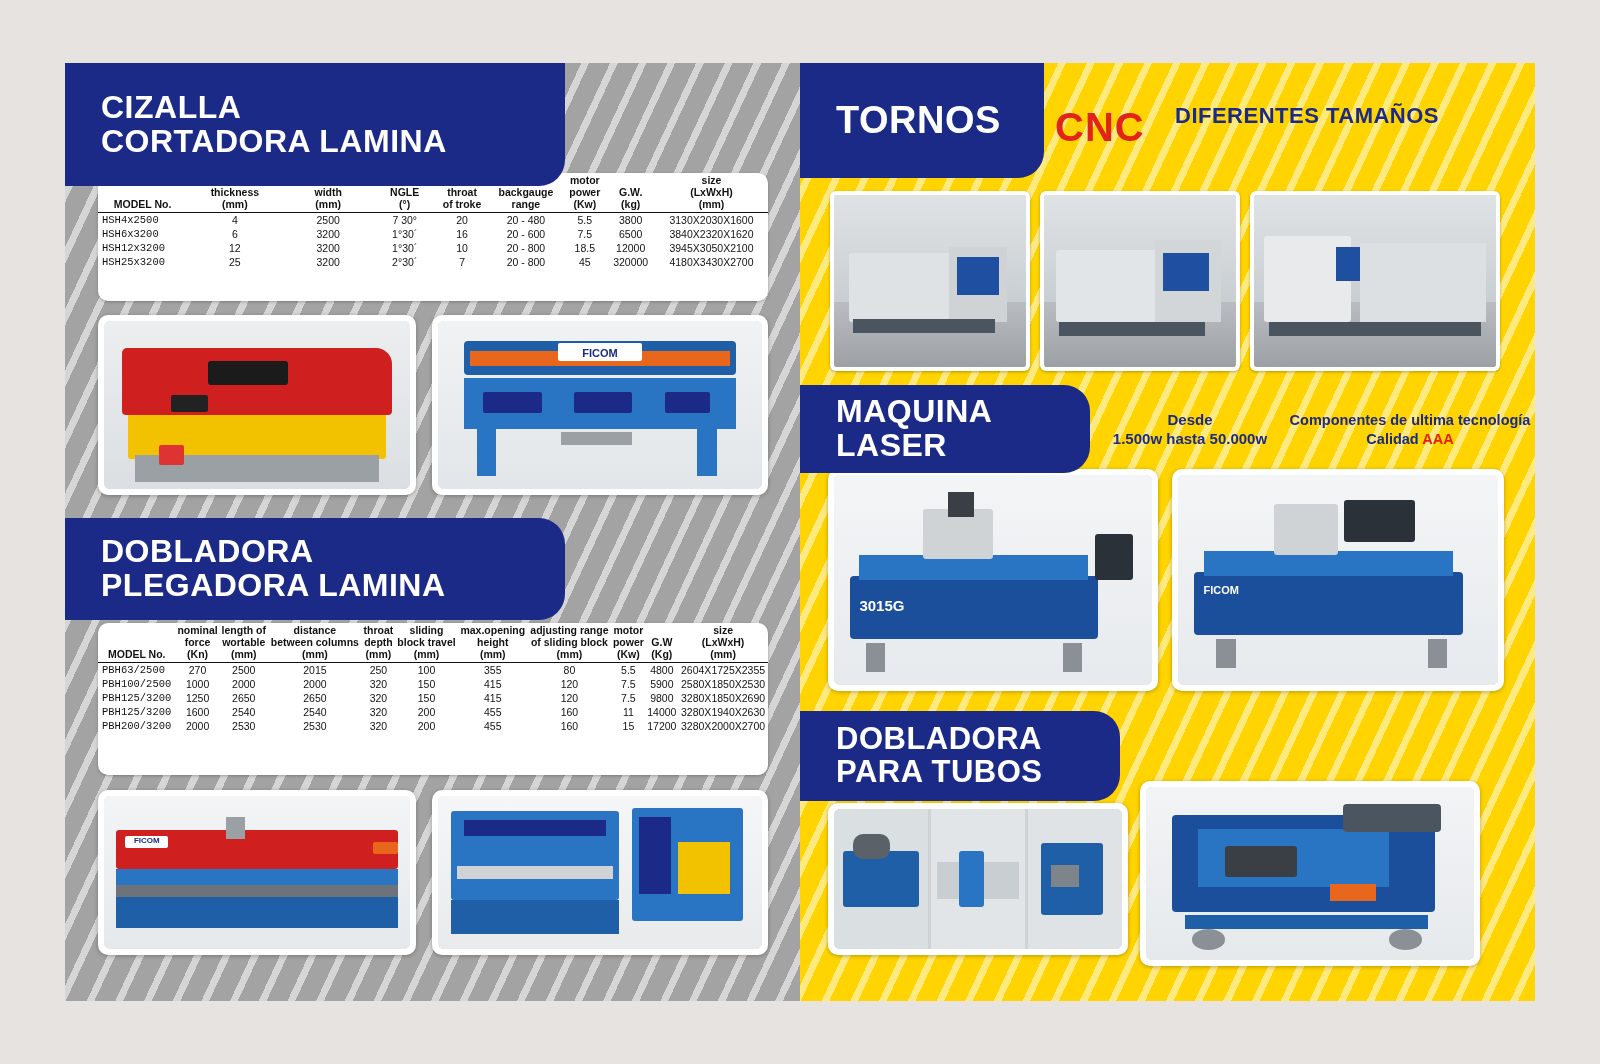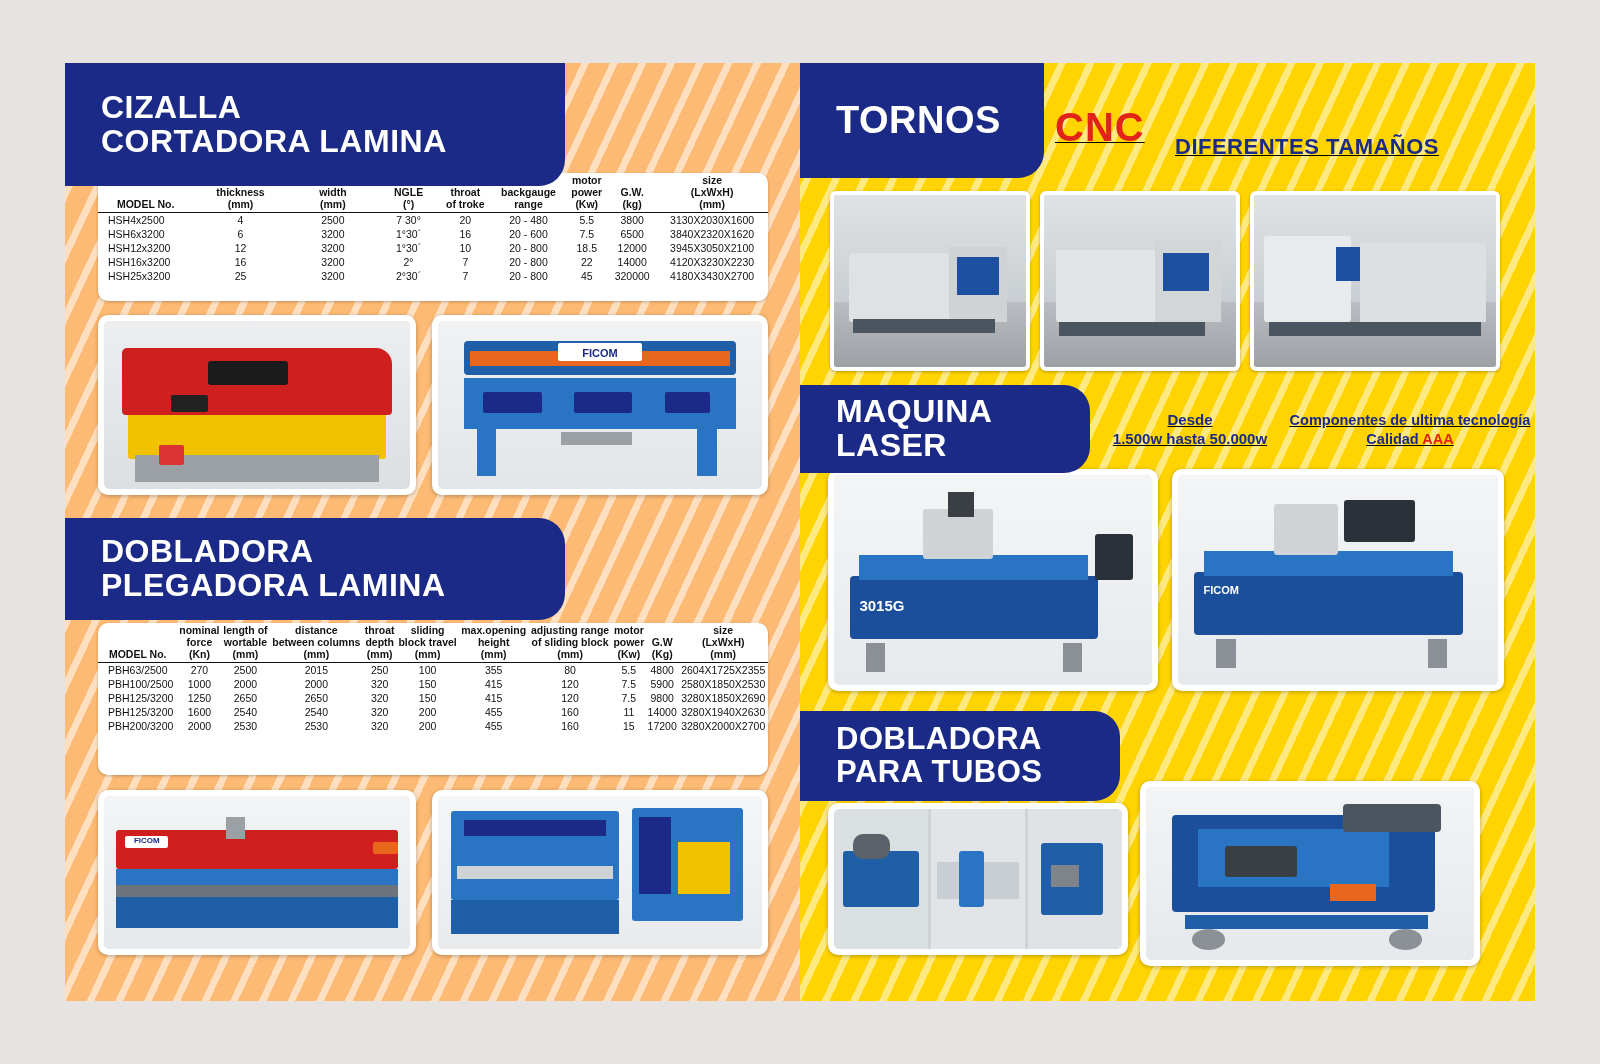--- a/index.html
+++ b/index.html
@@ -4,21 +4,21 @@
 <style>
   html,body{margin:0;padding:0;}
   body{
     width:1600px;height:1064px;
     background:#e6e3e0;
     font-family:"Liberation Sans", sans-serif;
     overflow:hidden;
   }
   .page{
     position:absolute;left:65px;top:63px;width:1470px;height:938px;
-    background:#fdba74;
+    background:#a3a3a3;
     overflow:hidden;
   }
   
   .stripes{
     position:absolute;inset:0;
     background:repeating-linear-gradient(115deg,
       rgba(255,255,255,.55) 0px, rgba(255,255,255,.55) 7px,
       rgba(255,255,255,0) 7px, rgba(255,255,255,0) 26px);
     pointer-events:none;
   }
@@ -47,39 +47,39 @@
   table{border-collapse:collapse;width:100%;}
   .spec th{
     font-size:10.5px;font-weight:bold;color:#111;
     padding:2px 1px;text-align:center;vertical-align:bottom;line-height:1.12;
   }
   .spec thead tr th{border-bottom:1.5px solid #111;}
   .spec td{
     font-size:10.5px;text-align:center;color:#111;padding:1px 1px;
     white-space:nowrap;
   }
-  .spec td:first-child{padding-left:10px;}
+  .spec td:first-child{padding-left:4px;font-family:Liberation Mono, monospace;}
   .spec .modelcol{text-align:left;padding-left:26px;}
 
   
   .photo{
     position:absolute;background:#fff;border-radius:10px;
     box-shadow:0 1px 4px rgba(0,0,0,.28);
     overflow:hidden;z-index:4;
   }
   .photo .inner{position:absolute;left:6px;top:6px;right:6px;bottom:6px;border-radius:6px;overflow:hidden;background:#cfd3d6;}
 
   
   .floor{position:absolute;left:0;right:0;bottom:0;height:38%;background:linear-gradient(#b9bcc0,#9da1a6);}
   .wall{position:absolute;left:0;right:0;top:0;height:62%;background:linear-gradient(#dfe3e6,#c9ced2);}
 
   .rc-photo{position:absolute;background:#fff;border-radius:6px;box-shadow:0 1px 3px rgba(0,0,0,.3);overflow:hidden;}
   .rc-photo .pi{position:absolute;left:4px;top:4px;right:4px;bottom:4px;overflow:hidden;border-radius:3px;background:#b7bcc0;}
 
-  .sub-right{position:absolute;z-index:6;text-decoration:underline;}
+  .sub-right{position:absolute;z-index:6;}
   .desde{font-size:15px;font-weight:bold;color:#1b2a86;text-align:center;line-height:1.25;}
   .comp{font-size:14.5px;font-weight:bold;color:#1b2a86;text-align:center;line-height:1.3;}
   .red{color:#e2231a;}
 
   .cnc{font-size:40px;font-weight:bold;color:#e2231a;letter-spacing:1px;}
   .difer{font-size:22px;font-weight:bold;color:#1b2a86;letter-spacing:.5px;}
 </style>
 </head>
 <body>
 
@@ -167,31 +167,20 @@
             <tr>
               <td class="modelcol">HSH12x3200</td>
               <td>12</td>
               <td>3200</td>
               <td>1°30´</td>
               <td>10</td>
               <td>20 - 800</td>
               <td>18.5</td>
               <td>12000</td>
               <td>3945X3050X2100</td>
-            </tr>
-            <tr>
-              <td class="modelcol">HSH16x3200</td>
-              <td>16</td>
-              <td>3200</td>
-              <td>2°</td>
-              <td>7</td>
-              <td>20 - 800</td>
-              <td>22</td>
-              <td>14000</td>
-              <td>4120X3230X2230</td>
             </tr>
             <tr>
               <td class="modelcol">HSH25x3200</td>
               <td>25</td>
               <td>3200</td>
               <td>2°30´</td>
               <td>7</td>
               <td>20 - 800</td>
               <td>45</td>
               <td>320000</td>
@@ -393,21 +382,21 @@
 
   <div class="right-col">
     <div class="rc-bg"></div>
 
     <div class="hdr" style="left:0;top:0;width:244px;height:115px;border-radius:0 0 26px 0;">
       <div class="ttl" style="font-size:38px;">TORNOS</div>
     </div>
     <div class="sub-right" style="left:255px;top:42px;">
       <span class="cnc">CNC</span>
     </div>
-    <div class="sub-right" style="left:375px;top:71px;">
+    <div class="sub-right" style="left:375px;top:40px;">
       <span class="difer">DIFERENTES TAMAÑOS</span>
     </div>
 
     <div class="rc-photo" style="left:30px;top:128px;width:200px;height:180px;">
       <div class="pi">
         <div class="wall"></div>
           <div class="floor"></div>
         <div style="position:absolute;left:8%;top:34%;width:60%;height:40%;background:#dfe2e4;border-radius:3px;"></div>
         <div style="position:absolute;left:60%;top:30%;width:30%;height:44%;background:#cfd3d6;"></div>
         <div style="position:absolute;left:64%;top:36%;width:22%;height:22%;background:#1f4fa0;"></div>

